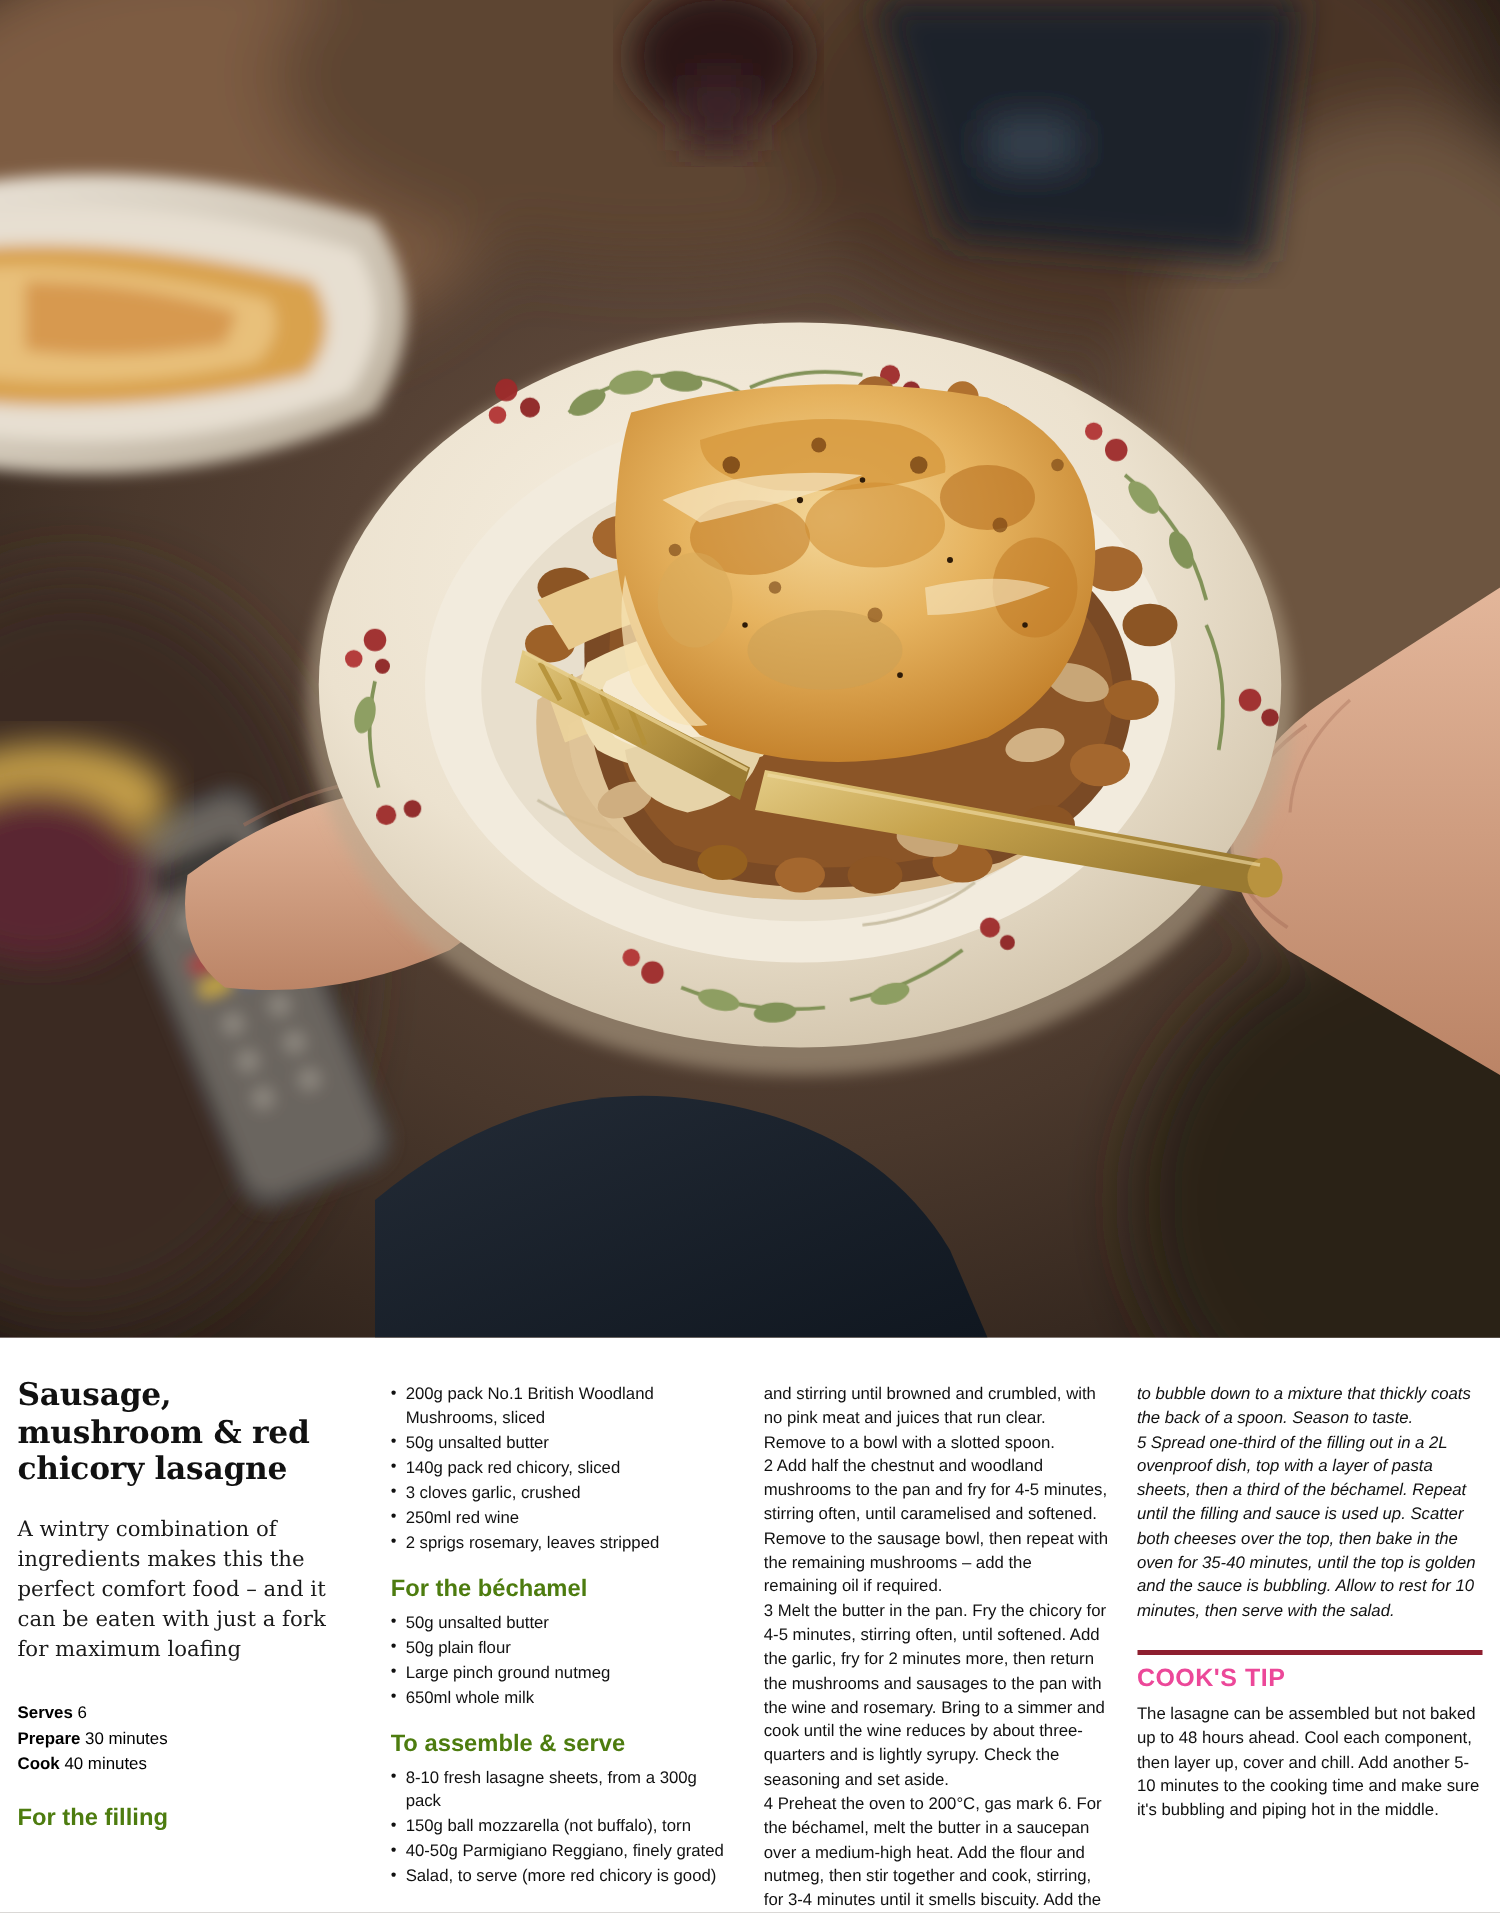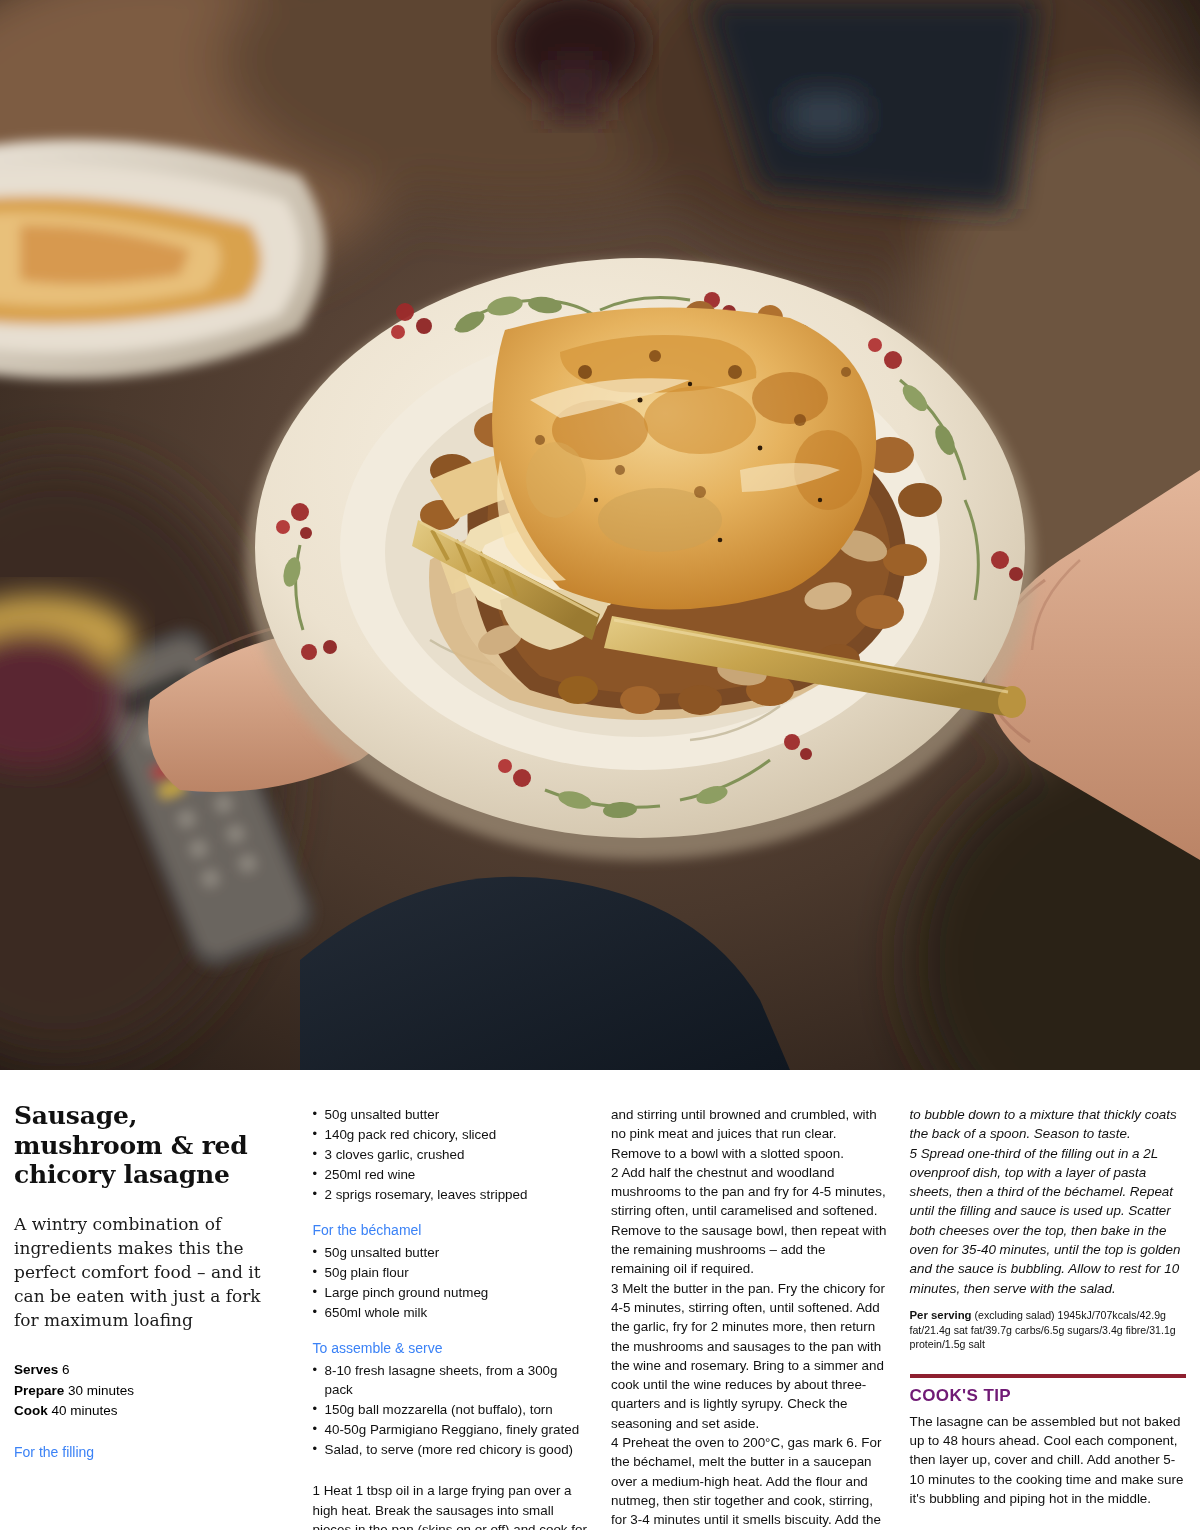--- a/index.html
+++ b/index.html
@@ -63,23 +63,23 @@
   }
   .meta {
     font-size: 13.5px;
     line-height: 1.52;
     color: #000000;
     margin: 0 0 22px 0;
   }
   .meta b { font-weight: 700; }
 
   .sub {
-    font-size: 14px;
-    font-weight: 400;
-    color: #3b82f6;
+    font-size: 19px;
+    font-weight: 700;
+    color: #4d7c0f;
     margin: 0 0 5px 0;
   }
   .sub.spaced { margin-top: 18px; }
 
   ul.ing {
     list-style: none;
     margin: 0 0 0 0;
     padding: 0;
   }
   ul.ing li {
@@ -113,24 +113,24 @@
   }
   .nutrition b { font-weight: 700; font-size: 11.4px; }
 
   .tip-rule {
     width: 100%;
     height: 4px;
     background: #8e1f2f;
     margin: 22px 0 8px 0;
   }
   .tip-title {
-    font-size: 17px;
+    font-size: 20px;
     font-weight: 700;
     letter-spacing: 0.4px;
-    color: #701a75;
+    color: #ec4899;
     margin: 0 0 6px 0;
   }
   .tip-body {
     font-size: 13.4px;
     line-height: 1.44;
     color: #111;
   }
   .spacer-top { height: 4px; }
 </style>
 </head>
@@ -404,20 +404,21 @@
           <div><b>Serves</b> <span>6</span></div>
           <div><b>Prepare</b> <span>30 minutes</span></div>
           <div><b>Cook</b> <span>40 minutes</span></div>
         </div>
         <div class="sub">For the filling</div>
       </div>
 
       <div class="col c2">
         <div class="spacer-top"></div>
         <ul class="ing">
+          <li>200g pack No.1 British Woodland Mushrooms, sliced</li>
           <li>50g unsalted butter</li>
           <li>140g pack red chicory, sliced</li>
           <li>3 cloves garlic, crushed</li>
           <li>250ml red wine</li>
           <li>2 sprigs rosemary, leaves stripped</li>
         </ul>
 
         <div class="sub spaced">For the béchamel</div>
         <ul class="ing">
           <li>50g unsalted butter</li>
@@ -443,25 +444,20 @@
 2 Add half the chestnut and woodland mushrooms to the pan and fry for 4-5 minutes, stirring often, until caramelised and softened. Remove to the sausage bowl, then repeat with the remaining mushrooms – add the remaining oil if required.
 3 Melt the butter in the pan. Fry the chicory for 4-5 minutes, stirring often, until softened. Add the garlic, fry for 2 minutes more, then return the mushrooms and sausages to the pan with the wine and rosemary. Bring to a simmer and cook until the wine reduces by about three-quarters and is lightly syrupy. Check the seasoning and set aside.
 4 Preheat the oven to 200°C, gas mark 6. For the béchamel, melt the butter in a saucepan over a medium-high heat. Add the flour and nutmeg, then stir together and cook, stirring, for 3-4 minutes until it smells biscuity. Add the milk a little at a time (it will seize up at first, but keep stirring and adding), then allow</p>
       </div>
 
       <div class="col c4">
         <div class="spacer-top"></div>
         <p class="method" style="white-space: pre-line; font-style: italic;">to bubble down to a mixture that thickly coats the back of a spoon. Season to taste.
 5 Spread one-third of the filling out in a 2L ovenproof dish, top with a layer of pasta sheets, then a third of the béchamel. Repeat until the filling and sauce is used up. Scatter both cheeses over the top, then bake in the oven for 35-40 minutes, until the top is golden and the sauce is bubbling. Allow to rest for 10 minutes, then serve with the salad.</p>
 
-        <div class="nutrition">
-          <b>Per serving</b>
-          <span>(excluding salad)</span>
-          <span>1945kJ/707kcals/42.9g fat/21.4g sat fat/39.7g carbs/6.5g sugars/3.4g fibre/31.1g protein/1.5g salt</span>
-        </div>
 
         <div class="tip-rule"></div>
         <div class="tip-title">COOK'S TIP</div>
         <div class="tip-body">The lasagne can be assembled but not baked up to 48 hours ahead. Cool each component, then layer up, cover and chill. Add another 5-10 minutes to the cooking time and make sure it's bubbling and piping hot in the middle.</div>
       </div>
 
     </div>
   </div>
 </div>
 

